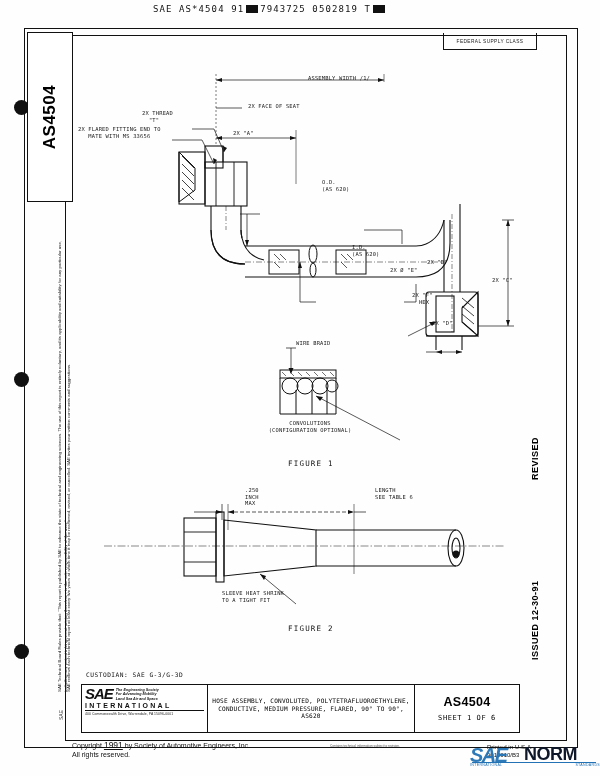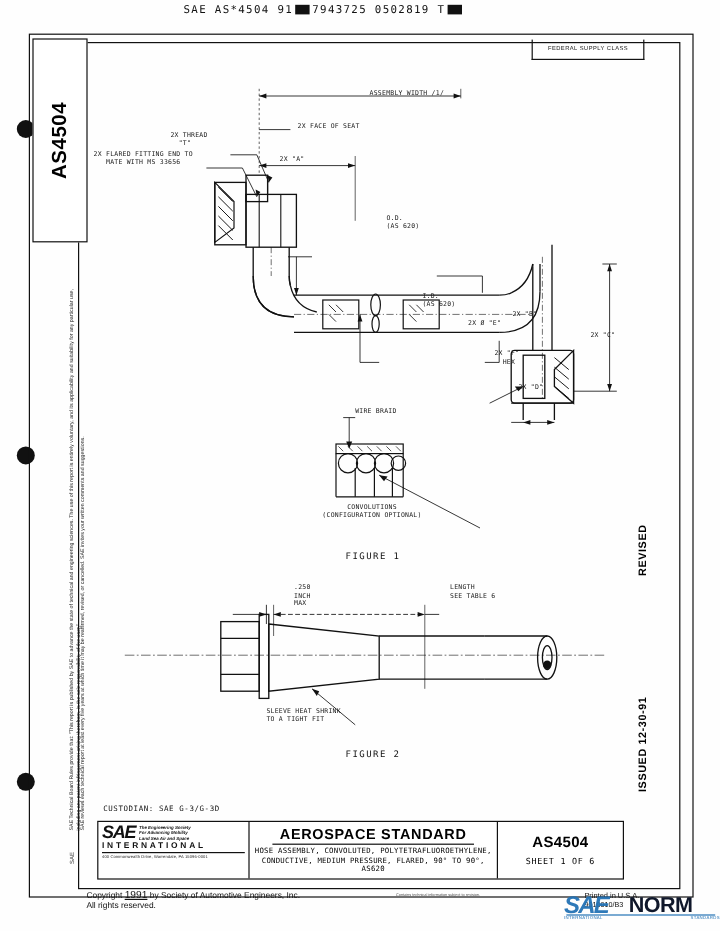--- a/index.html
+++ b/index.html
@@ -645,21 +645,20 @@
       <div class="sae-mark">
         <div class="sae-word">SAE</div>
         <div class="sae-tag" style="white-space:pre-line;">The Engineering Society
 For Advancing Mobility
 Land Sea Air and Space</div>
       </div>
       <div class="sae-intl">INTERNATIONAL</div>
       <div class="sae-addr">400 Commonwealth Drive, Warrendale, PA  15096-0001</div>
     </div>
     <div class="tb-title">
-      <div class="tb-title-main">AEROSPACE STANDARD</div>
       <div class="tb-title-sub">HOSE ASSEMBLY, CONVOLUTED,
 POLYTETRAFLUOROETHYLENE, CONDUCTIVE,
 MEDIUM PRESSURE, FLARED, 90° TO 90°, AS620</div>
     </div>
     <div class="tb-num">
       <div class="tb-num-main">AS4504</div>
       <div class="tb-num-sheet">SHEET 1 OF 6</div>
     </div>
   </div>
 

